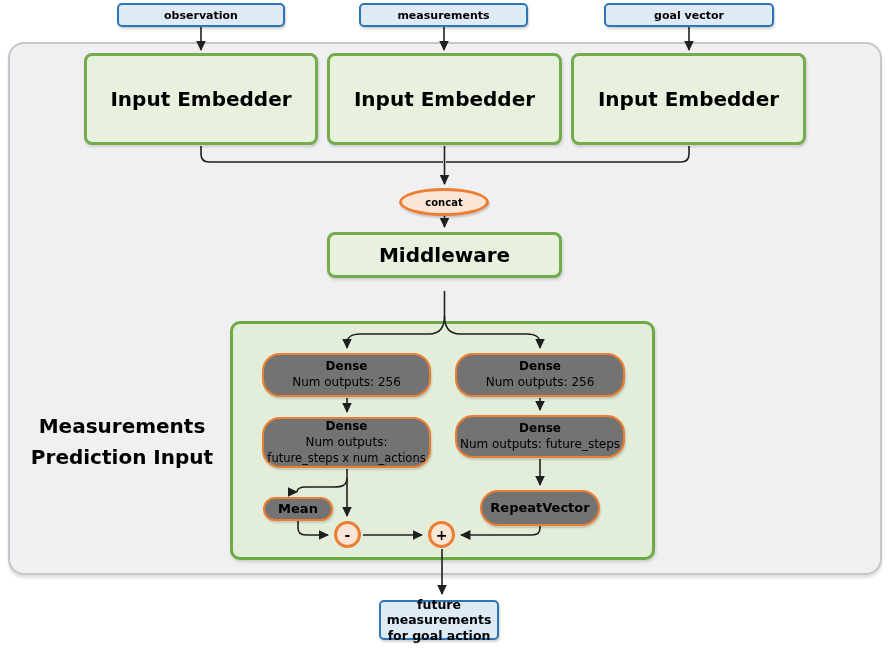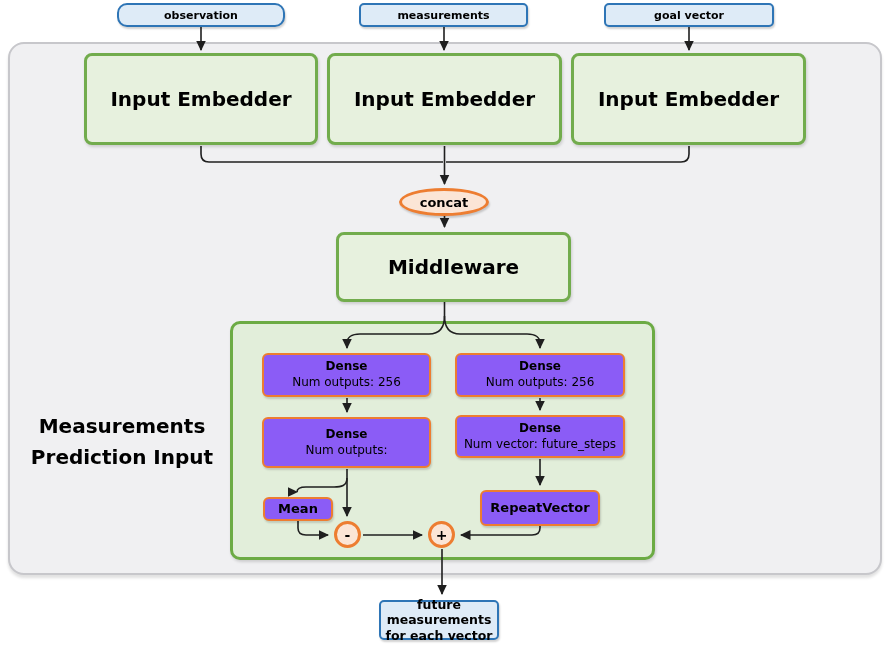--- a/index.html
+++ b/index.html
@@ -25,49 +25,49 @@
   
   svg.wires{left:0;top:0;z-index:3;pointer-events:none;}
 
   
   .io{
     background:#DEEBF7;border:2.5px solid #2E75B6;border-radius:5px;
     display:flex;align-items:center;justify-content:center;text-align:center;
     font-weight:700;font-size:11px;z-index:4;
     box-shadow:1px 2px 2px rgba(0,0,0,0.18);
   }
-  .io-obs {left:117px;top:3px;width:168px;height:24px;border-radius:10px;}
+  .io-obs {left:117px;top:3px;width:168px;height:24px;}
   .io-meas{left:359px;top:3px;width:169px;height:24px;}
   .io-goal{left:604px;top:3px;width:170px;height:24px;}
   .io-out {left:379px;top:600px;width:120px;height:40px;font-size:12.5px;line-height:1.25;flex-direction:column;}
 
   
   .green{
     background:#E7F1DE;border:3px solid #72AC4D;border-radius:8px;
     display:flex;align-items:center;justify-content:center;
     font-weight:700;font-size:20px;z-index:4;
     box-shadow:1px 2px 3px rgba(0,0,0,0.15);
   }
   .emb1{left:84px; top:53px;width:234px;height:92px;}
   .emb2{left:327px;top:53px;width:235px;height:92px;}
   .emb3{left:571px;top:53px;width:235px;height:92px;}
-  .middleware{left:336px;top:232px;width:235px;height:70px;}
+  .middleware{left:327px;top:232px;width:235px;height:46px;}
 
   
   .concat{
     left:399px;top:188px;width:90px;height:28px;border-radius:50%;
     background:#FBE5D6;border:3px solid #ED7D31;
     display:flex;align-items:center;justify-content:center;
-    font-weight:700;font-size:13px;z-index:4;
+    font-weight:700;font-size:10px;z-index:4;
     box-shadow:1px 2px 2px rgba(0,0,0,0.18);
   }
 
   
   .orange{
-    background:#8b5cf6;border:2.5px solid #ED7D31;border-radius:6px;
+    background:#737373;border:2.5px solid #ED7D31;border-radius:18px;
     display:flex;flex-direction:column;align-items:center;justify-content:center;
     text-align:center;z-index:4;line-height:1.3;
     box-shadow:1px 2px 2px rgba(0,0,0,0.15);
   }
   .orange .ttl{font-weight:700;font-size:12px;}
   .orange .sub{font-weight:400;font-size:12px;white-space:nowrap;}
   .orange .sub-sm{font-weight:400;font-size:11.5px;white-space:nowrap;}
   .denseL1{left:262px;top:353px;width:169px;height:44px;}
   .denseR1{left:455px;top:353px;width:170px;height:44px;}
   .denseL2{left:262px;top:417px;width:169px;height:51px;}
@@ -154,30 +154,31 @@
     <div class="ttl">Dense</div>
     <div class="sub">Num outputs: 256</div>
   </div>
   <div class="abs orange denseR1">
     <div class="ttl">Dense</div>
     <div class="sub">Num outputs: 256</div>
   </div>
   <div class="abs orange denseL2">
     <div class="ttl">Dense</div>
     <div class="sub">Num outputs:</div>
+    <div class="sub-sm">future_steps x num_actions</div>
   </div>
   <div class="abs orange denseR2">
     <div class="ttl">Dense</div>
-    <div class="sub">Num vector: future_steps</div>
+    <div class="sub">Num outputs: future_steps</div>
   </div>
 
   <div class="abs orange mean">Mean</div>
   <div class="abs orange repeat">RepeatVector</div>
 
   <div class="abs op op-minus">-</div>
   <div class="abs op op-plus">+</div>
 
   <div class="abs io io-out">
     <div>future measurements</div>
-    <div>for each vector</div>
+    <div>for goal action</div>
   </div>
 
 </div>
 
 </body></html>

